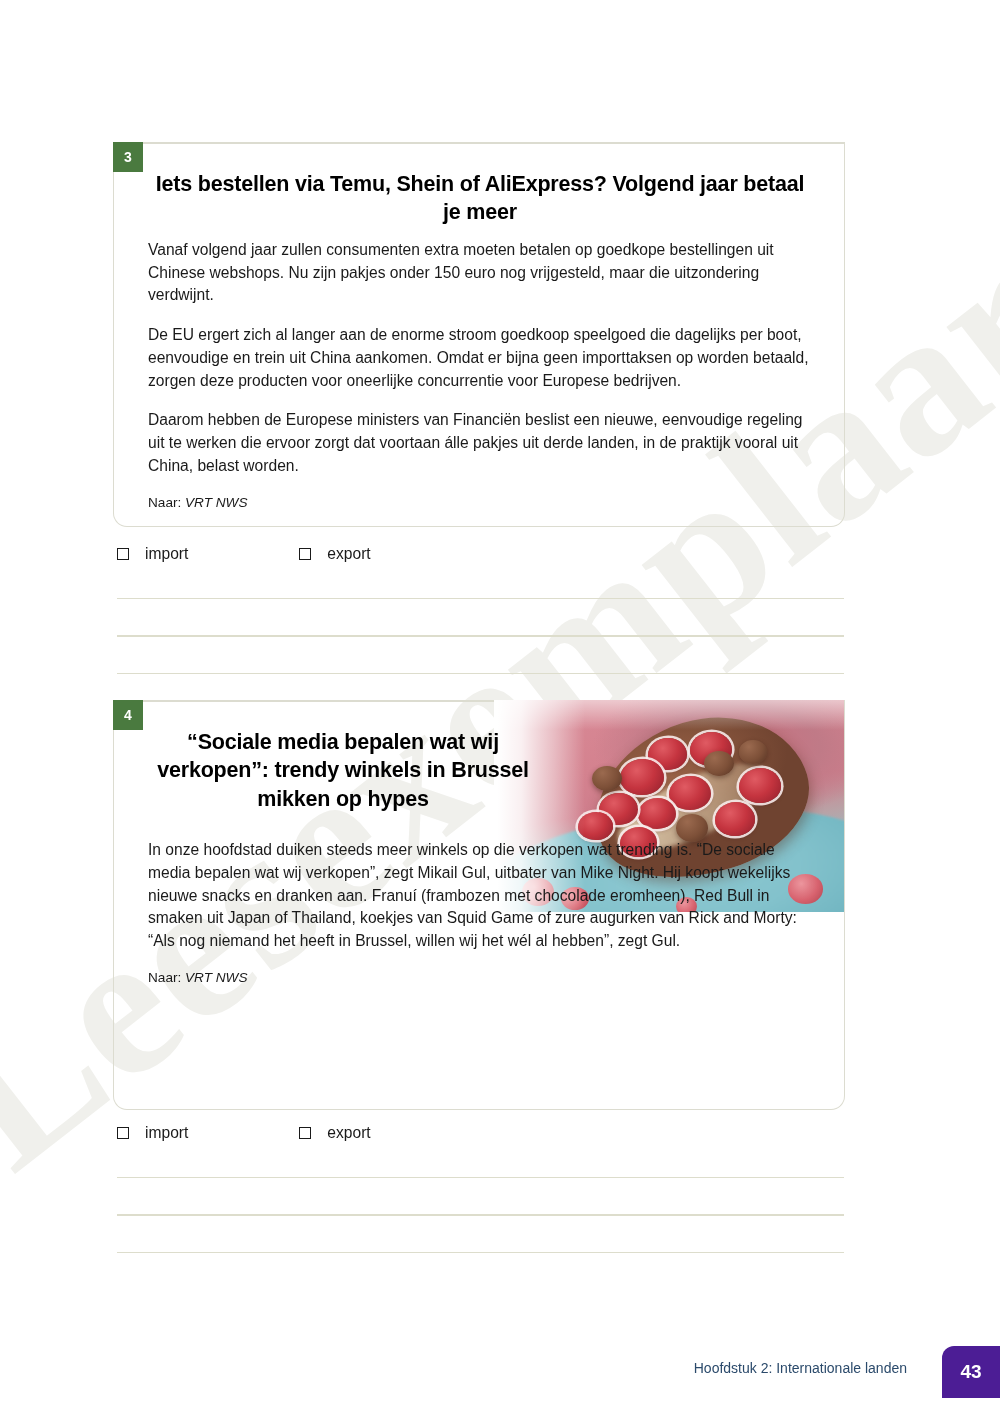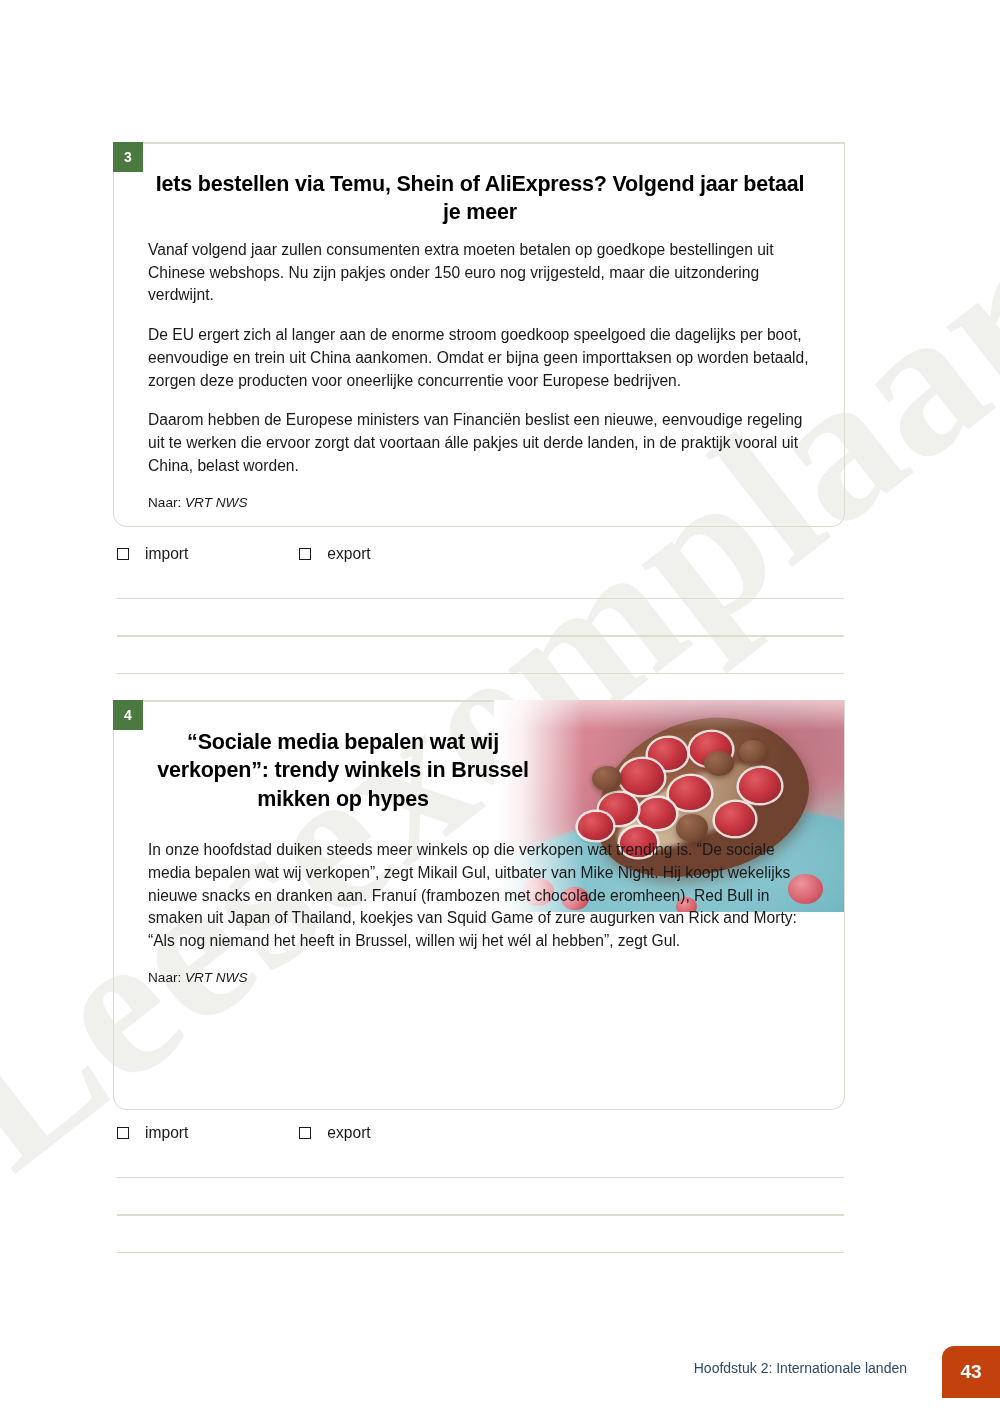--- a/index.html
+++ b/index.html
@@ -226,21 +226,21 @@
     font-size: 14px;
     color: #2b4a6b;
     z-index: 3;
   }
   #page-badge {
     position: absolute;
     right: 0;
     bottom: 16px;
     width: 58px;
     height: 52px;
-    background: #c2410c;
+    background: #4c1d95;
     border-radius: 12px 0 0 0;
     color: #ffffff;
     font-size: 19px;
     font-weight: 700;
     display: flex;
     align-items: center;
     justify-content: center;
     z-index: 3;
   }
 </style>

